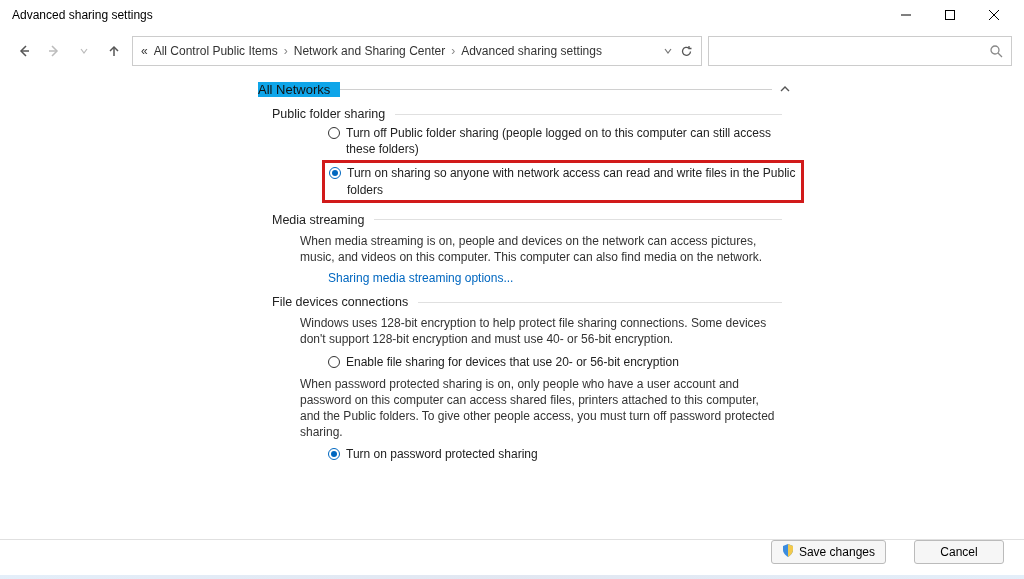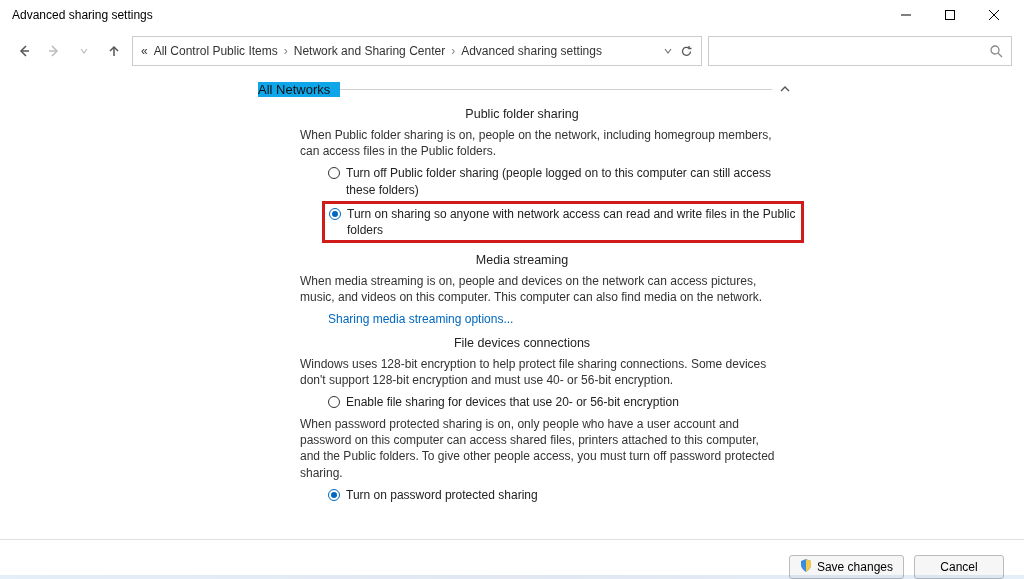--- a/index.html
+++ b/index.html
@@ -101,21 +101,20 @@
     background: #d0d0d0;
   }
   .sec-head .sec-chev {
     padding-left: 8px; color: #555; font-size: 11px;
   }
 
   .sub-head {
     display: flex; align-items: center;
     margin: 10px 0 4px 14px;
     width: 510px;
-    flex-direction: column;
   }
   .sub-head .sub-label {
     font-size: 12.5px; color: #222;
     padding-right: 10px; background: #fff;
   }
   .sub-head .sub-line {
     flex: 1; height: 1px; background: #e0e0e0;
   }
 
   .desc {
@@ -160,22 +159,22 @@
     margin-left: -6px;
     margin-right: -6px;
   }
 
   
   .bottom {
     position: absolute;
     left: 0; right: 0; bottom: 0;
     height: 40px;
     border-top: 1px solid #e0e0e0;
-    display: flex; align-items: flex-end; justify-content: flex-end;
-    gap: 10px;
+    display: flex; align-items: flex-start; justify-content: flex-end;
+    gap: 28px;
     padding: 0 20px;
     background: #fff;
   }
   .btn {
     height: 24px;
     min-width: 90px;
     border: 1px solid #bbb;
     border-radius: 3px;
     background: #f6f6f6;
     display: flex; align-items: center; justify-content: center;
@@ -282,21 +281,20 @@
         <svg width="10" height="10" viewBox="0 0 10 10">
             <path d="M1 7 L5 3 L9 7" fill="none" stroke="#555" stroke-width="1.4"></path>
           </svg>
       </span>
     </div>
 
     <div class="sub-head">
       <span class="sub-label">Public folder sharing</span>
       <span class="sub-line"></span>
     </div>
-    <div class="desc">When Public folder sharing is on, people on the network, including homegroup members, can access files in the Public folders.</div>
     <div class="radiogroup">
       <div class="radio-row">
         <span class="radio-dot"></span>
         <span>Turn off Public folder sharing (people logged on to this computer can still access these folders)</span>
       </div>
       <div class="radio-row highlight">
         <span class="radio-dot selected"></span>
         <span>Turn on sharing so anyone with network access can read and write files in the Public folders</span>
       </div>
     </div>

